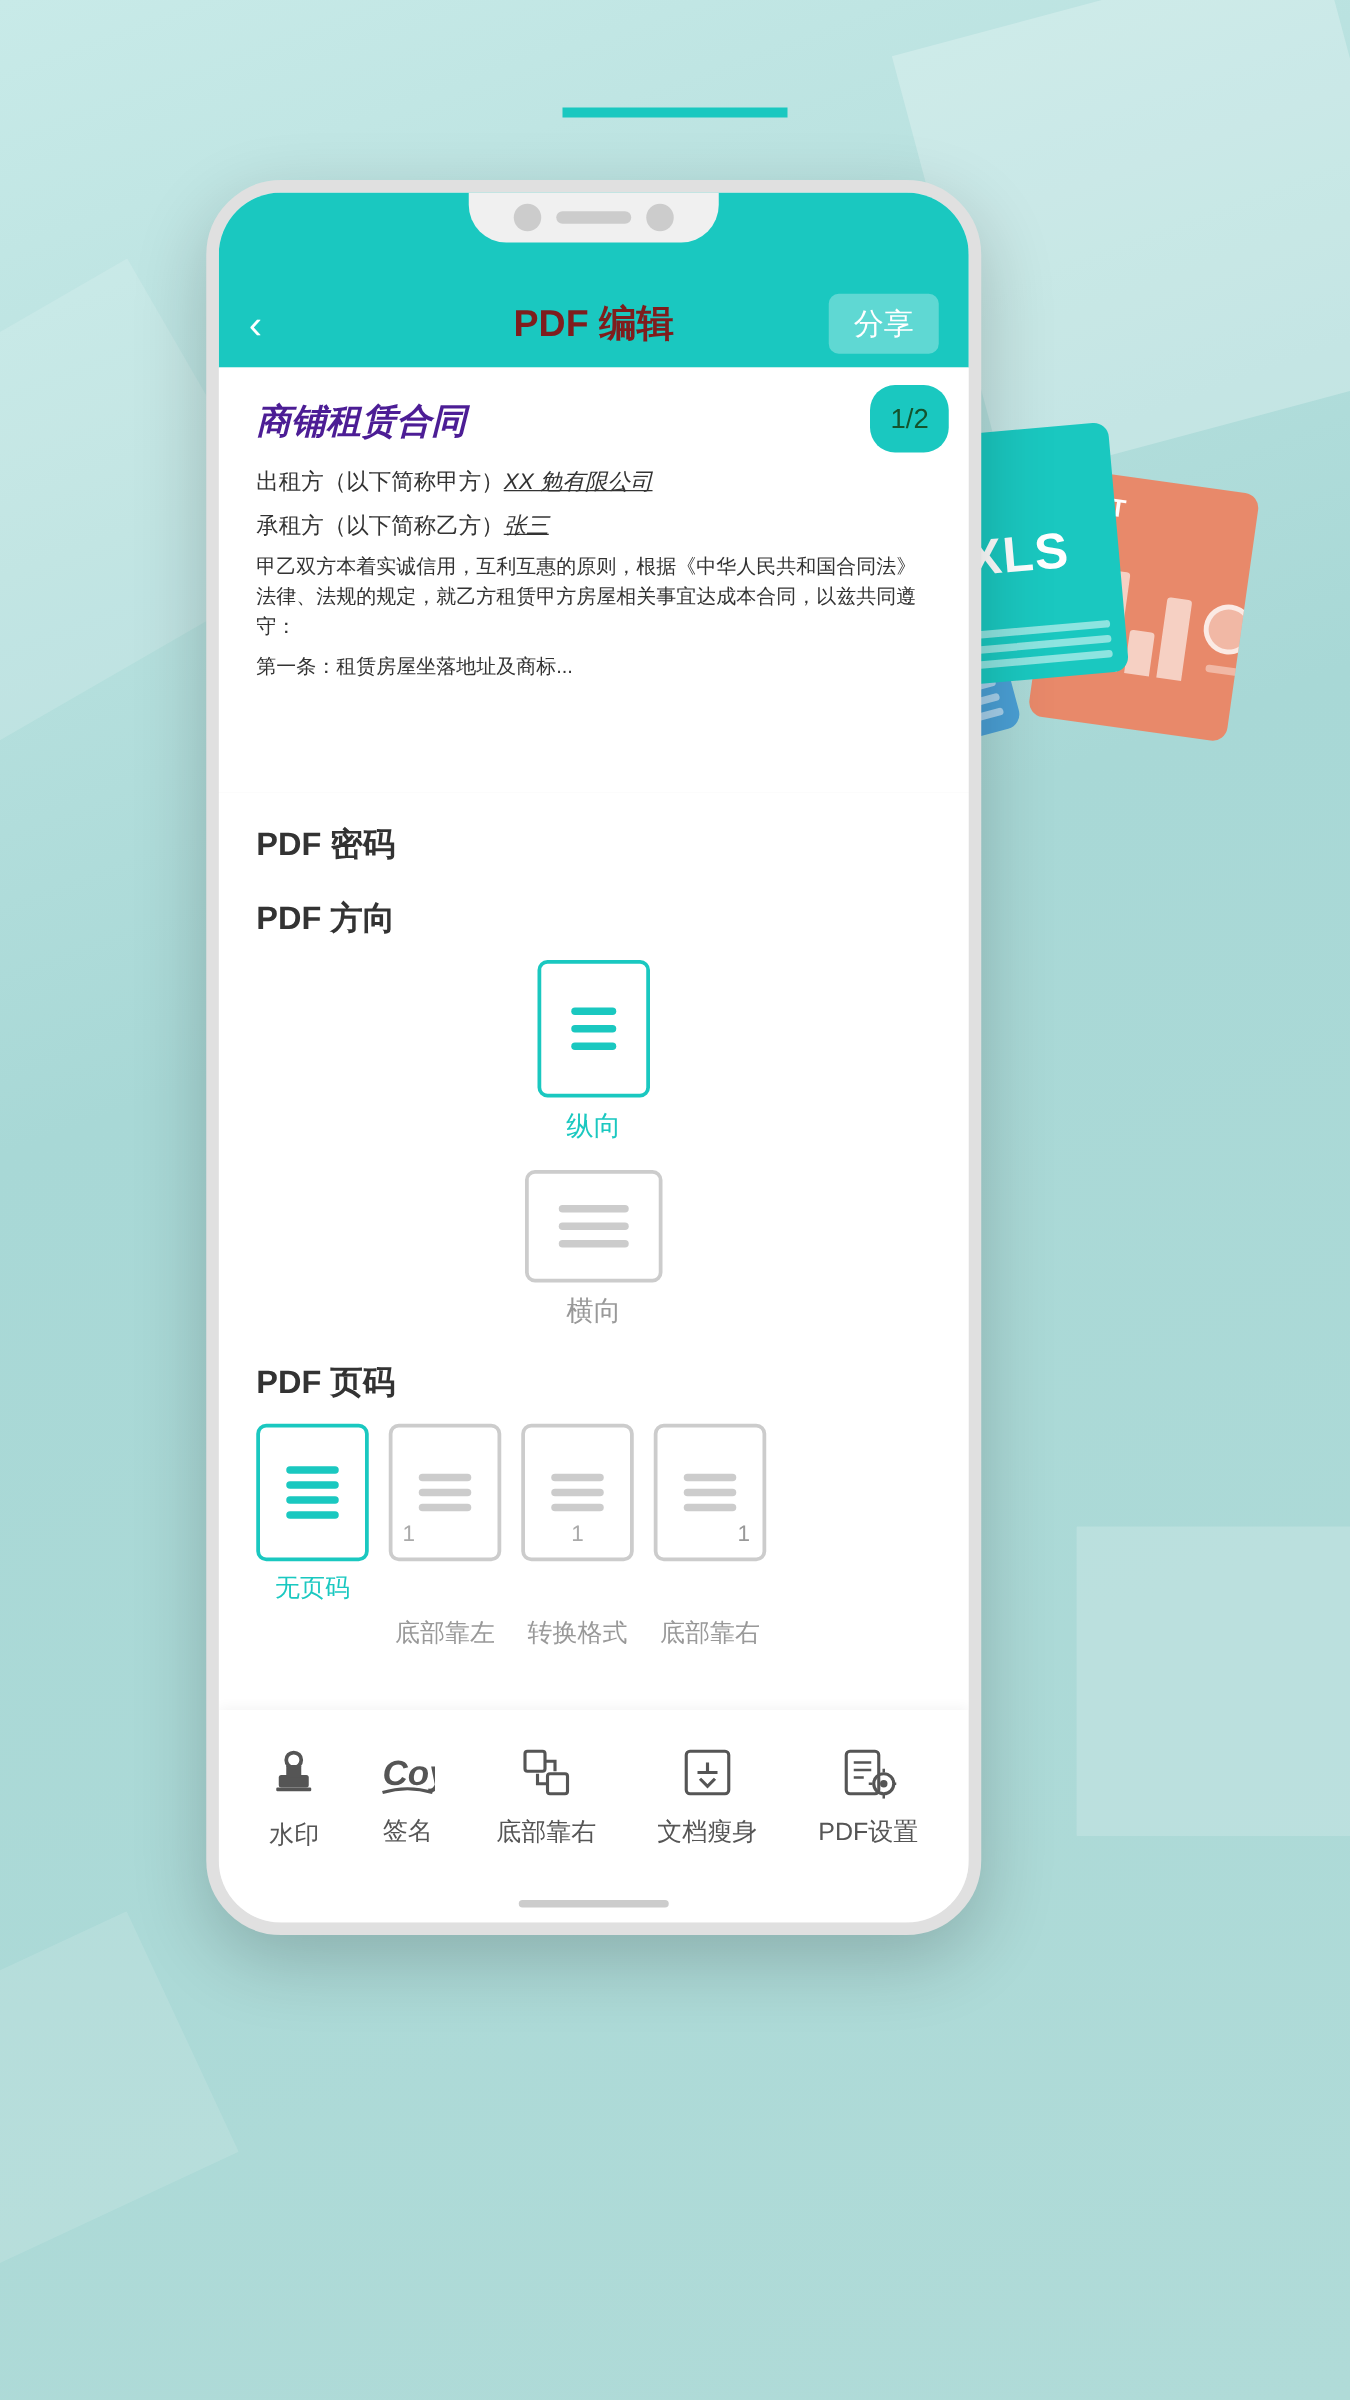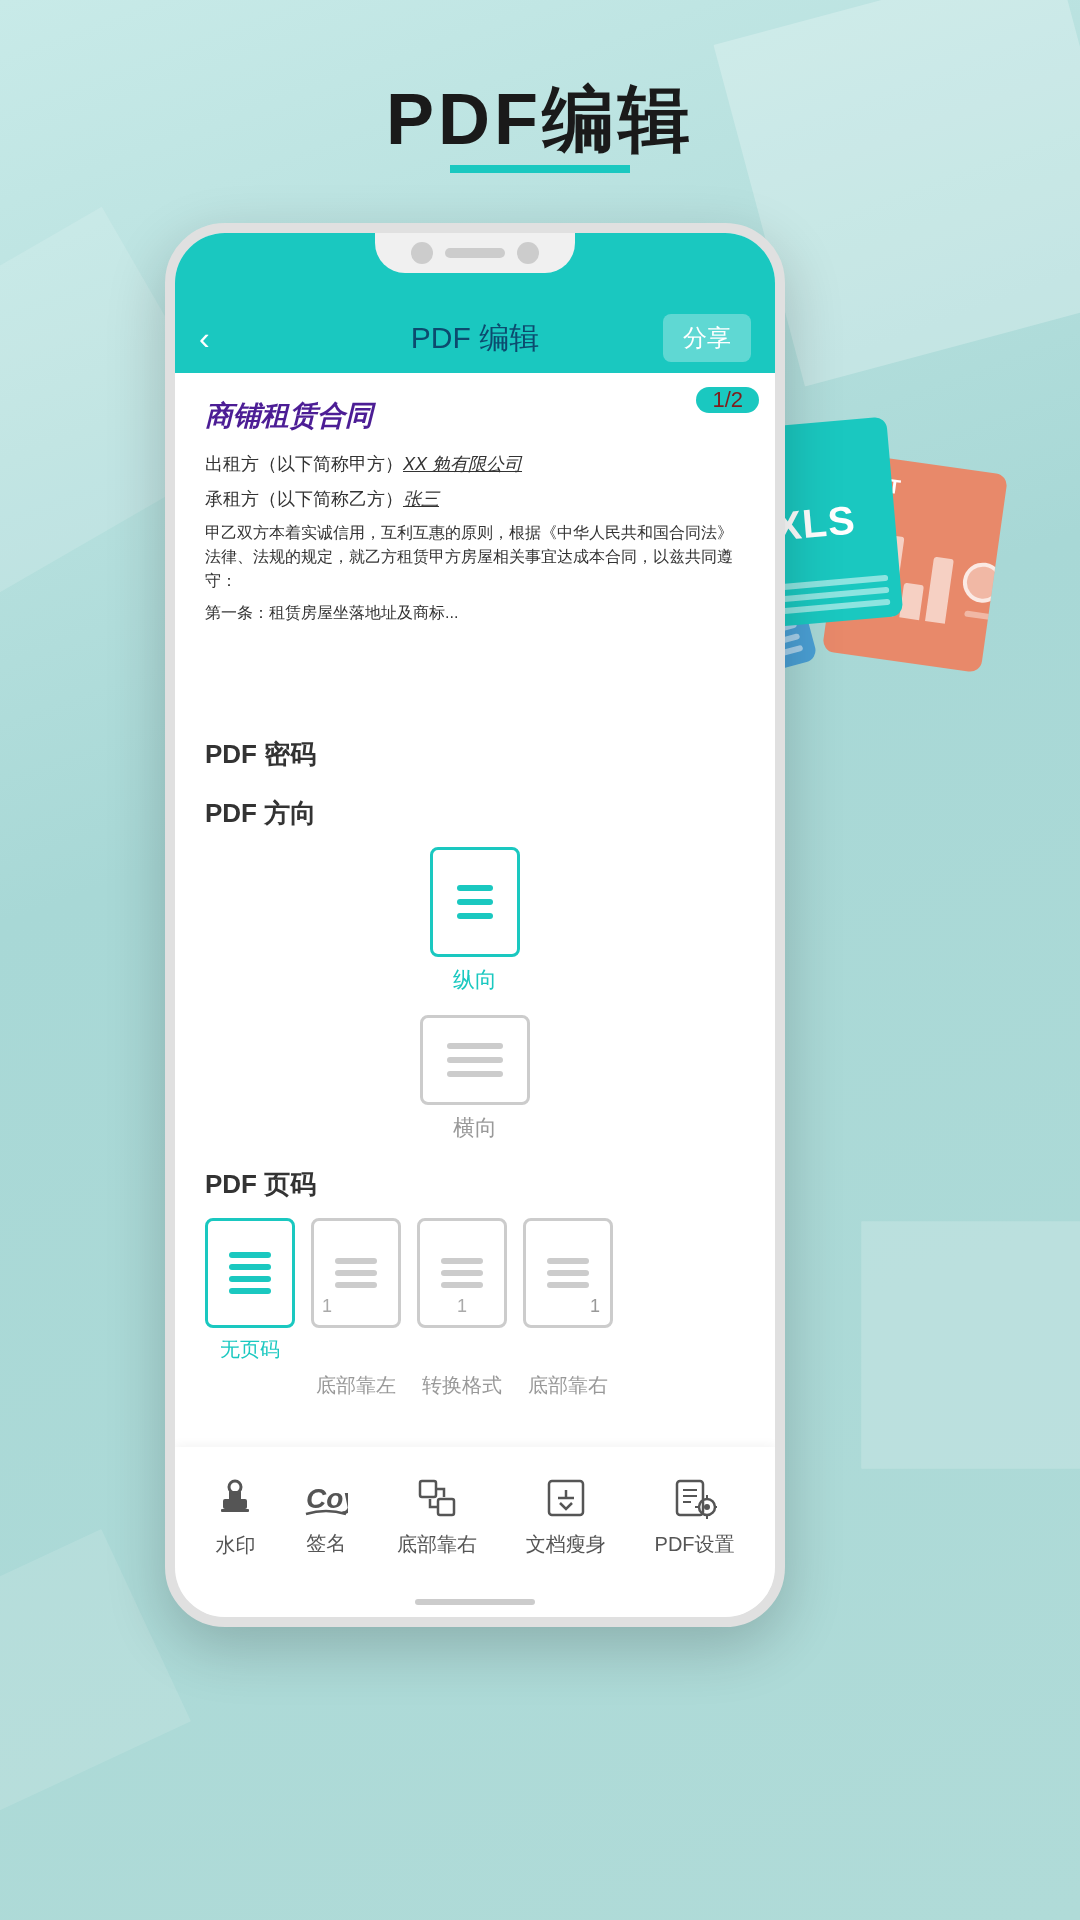--- a/index.html
+++ b/index.html
@@ -143,23 +143,23 @@
     }
     .app-bar-back {
       color: white;
       font-size: 32px;
       font-weight: 300;
     }
     .app-bar-title {
       position: absolute;
       left: 50%;
       transform: translateX(-50%);
-      color: #0c4a6e;
+      color: #7f1d1d;
       font-size: 30px;
-      font-weight: 400;
+      font-weight: 700;
     }
     .app-bar-btn {
       margin-left: auto;
       background: rgba(255,255,255,0.3);
       color: white;
       border: none;
       border-radius: 8px;
       padding: 8px 20px;
       font-size: 24px;
     }
@@ -169,23 +169,23 @@
       background: white;
       min-height: 340px;
       padding: 24px 30px;
       position: relative;
     }
     .doc-page-badge {
       position: absolute;
       top: 14px;
       right: 16px;
       background: #1ac8c0;
-      color: #7f1d1d;
+      color: #14532d;
       border-radius: 20px;
-      padding: 0 16px;
+      padding: 14px 16px;
       font-size: 22px;
     }
     .doc-title {
       font-size: 28px;
       font-weight: 700;
       text-align: left;
       margin-bottom: 16px;
       color: #4c1d95;
       font-style: italic;
     }
@@ -424,21 +424,20 @@
 <div class="bg">
   <div class="bg-shape1"></div>
   <div class="bg-shape2"></div>
   <div class="bg-shape3"></div>
   <div class="bg-shape4"></div>
 </div>
 
 <div class="content">
 
   <div class="header">
-    <div class="header-title">PDF编辑</div>
     <div class="header-underline"></div>
   </div>
 
   <div style="position:relative; width:750px; margin-top:30px;">
 
     <div class="floating-docs">
 
       <div class="doc-shadow" style="width:140px;height:180px;left:14px;top:68px;transform:rotate(-18deg);opacity:0.4;"></div>
       <div class="doc-shadow" style="width:140px;height:180px;left:108px;top:8px;transform:rotate(-8deg);opacity:0.4;"></div>
       <div class="doc-shadow" style="width:140px;height:180px;left:208px;top:48px;transform:rotate(5deg);opacity:0.35;"></div>

